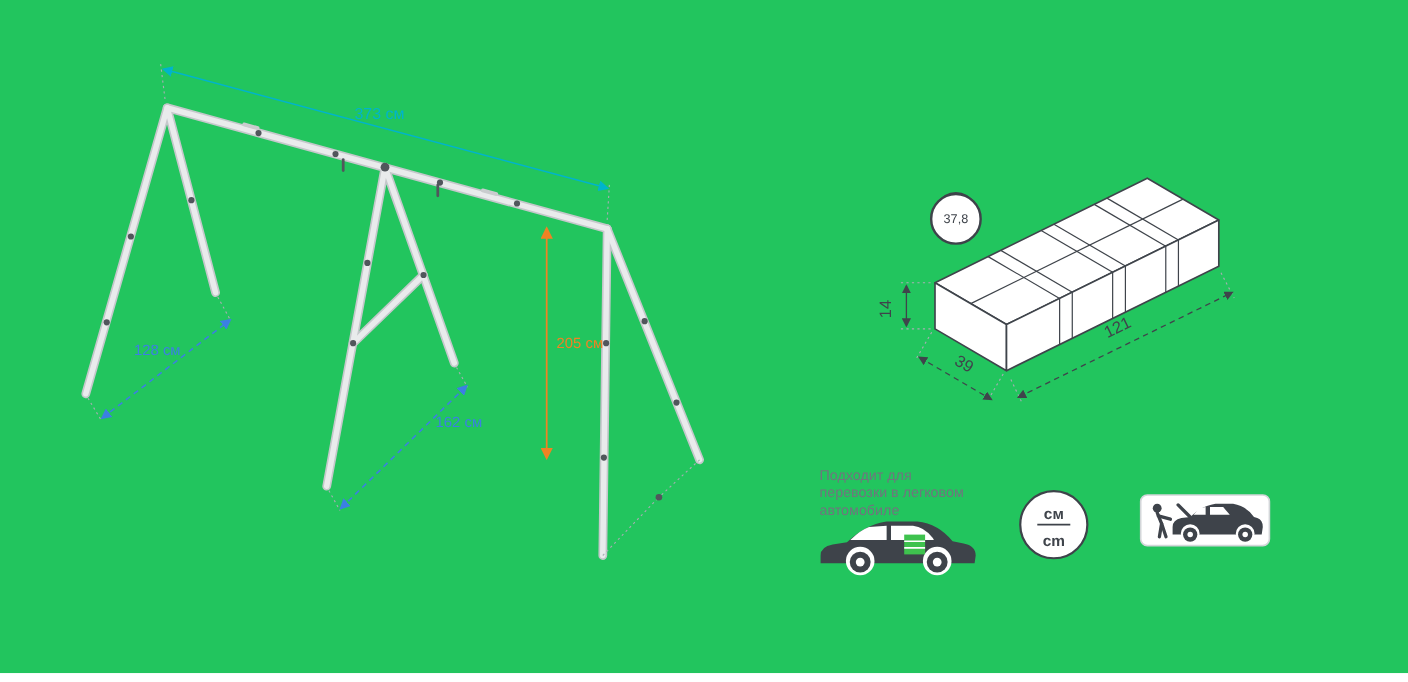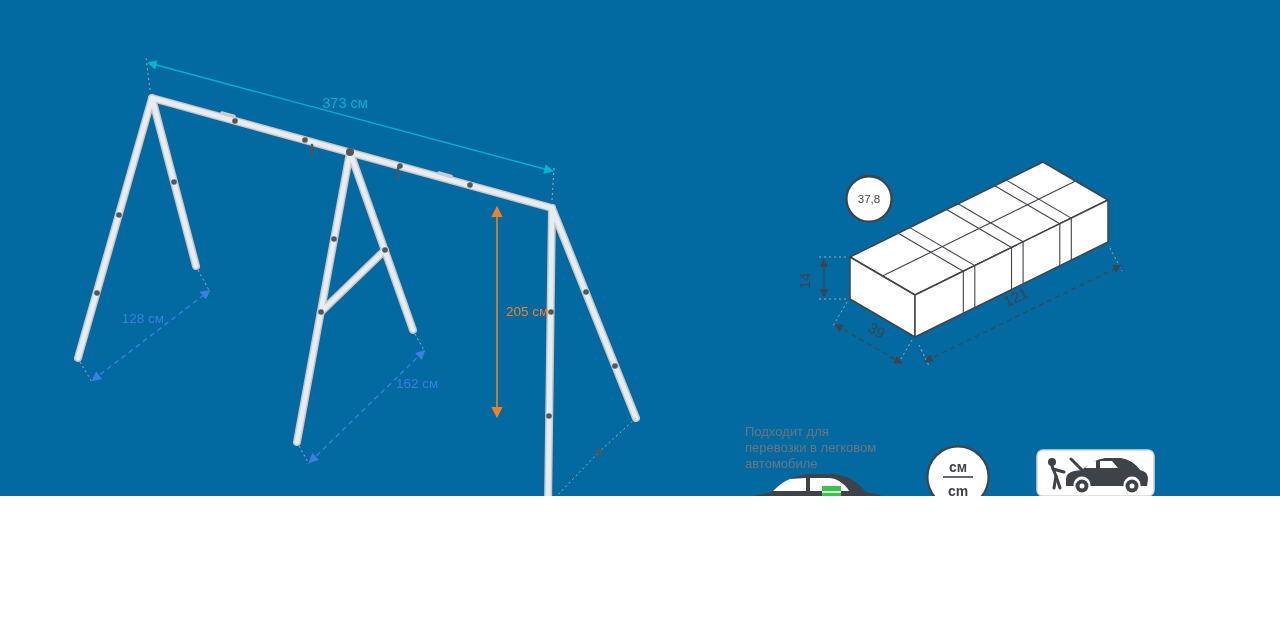--- a/index.html
+++ b/index.html
@@ -1,16 +1,16 @@
 <!DOCTYPE html>
 <html><head>
 <meta charset="utf-8">
 <style>
   html,body{margin:0;padding:0;background:#ffffff;}
-  .stage{position:relative;width:1280px;height:496px;background:#0369a1;overflow:hidden;}
+  .stage{position:relative;width:1280px;height:612px;background:#22c55e;overflow:hidden;}
   svg{display:block;}
   .lbl{font-family:"Liberation Sans",sans-serif;}
   .tube-outer{stroke:#c5c8cb;stroke-width:8;fill:none;stroke-linecap:round;stroke-linejoin:round;}
   .tube-inner{stroke:#e9ebec;stroke-width:5;fill:none;stroke-linecap:round;stroke-linejoin:round;}
   .clamp{fill:#51565c;}
   .hook{stroke:#51565c;stroke-width:2.5;stroke-linecap:round;}
   .dim-ext{stroke:#a8aeb4;stroke-width:1;stroke-dasharray:2 3;fill:none;}
   .dim-cyan{stroke:#00b4cc;stroke-width:1.4;fill:none;}
   .dim-blue{stroke:#3c7fe3;stroke-width:1.4;stroke-dasharray:5 4;fill:none;}
   .dim-orange{stroke:#f08224;stroke-width:1.6;fill:none;}

